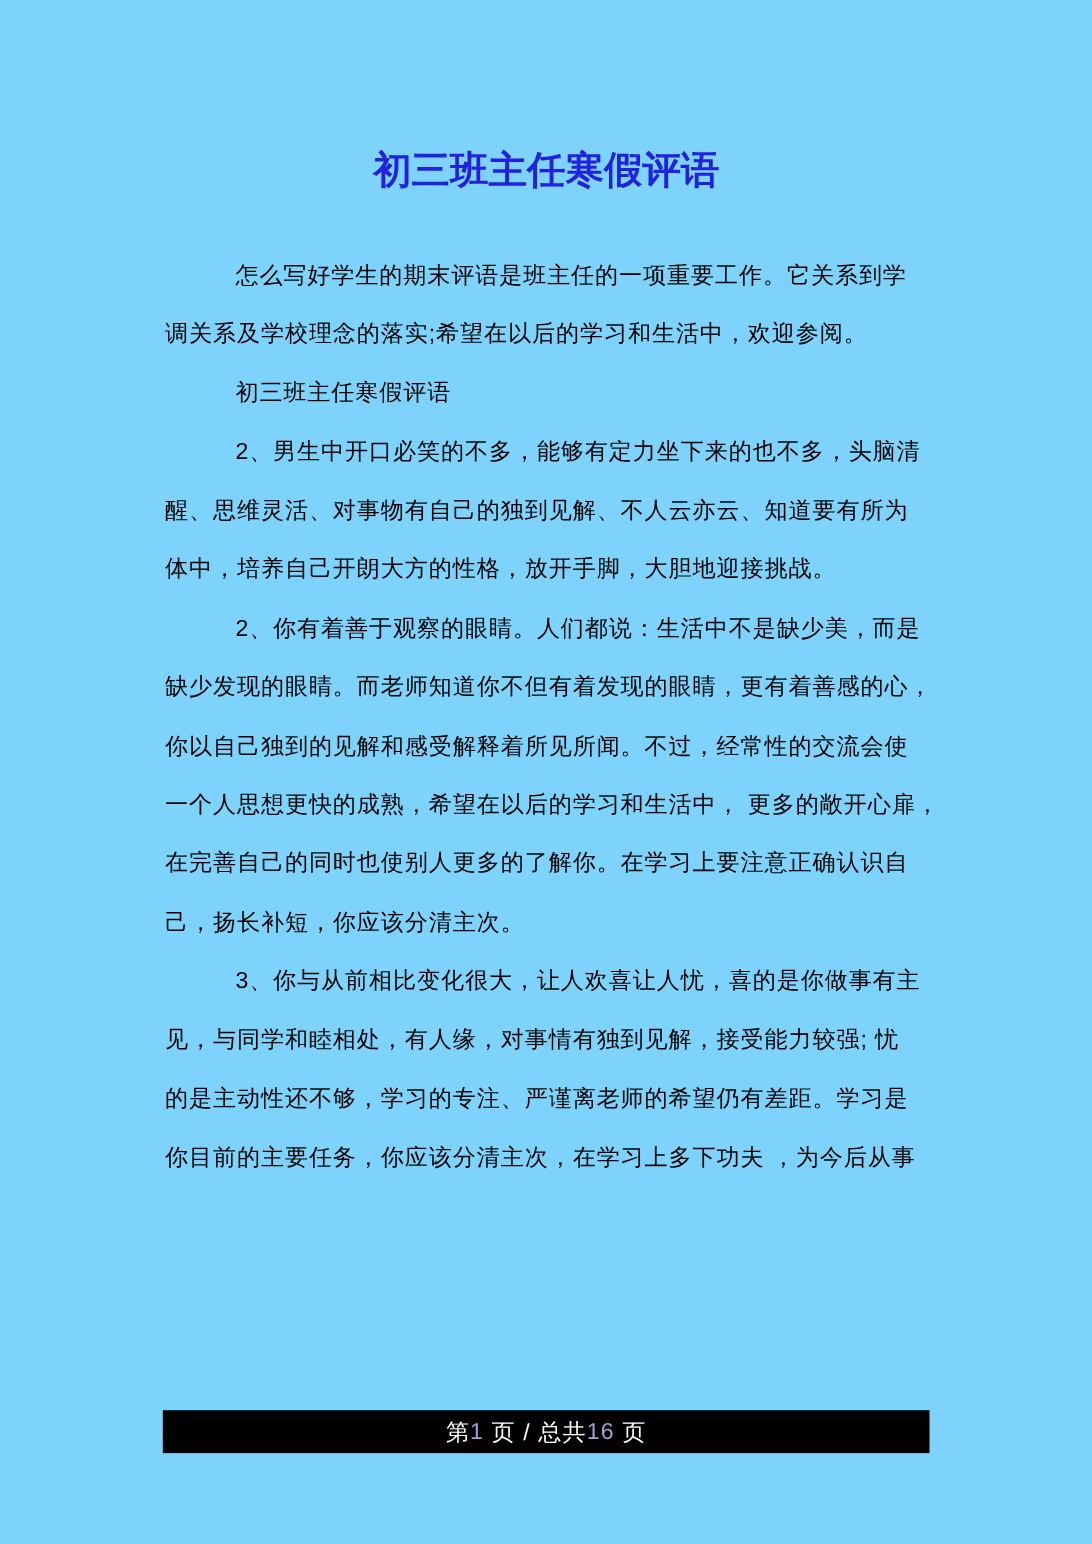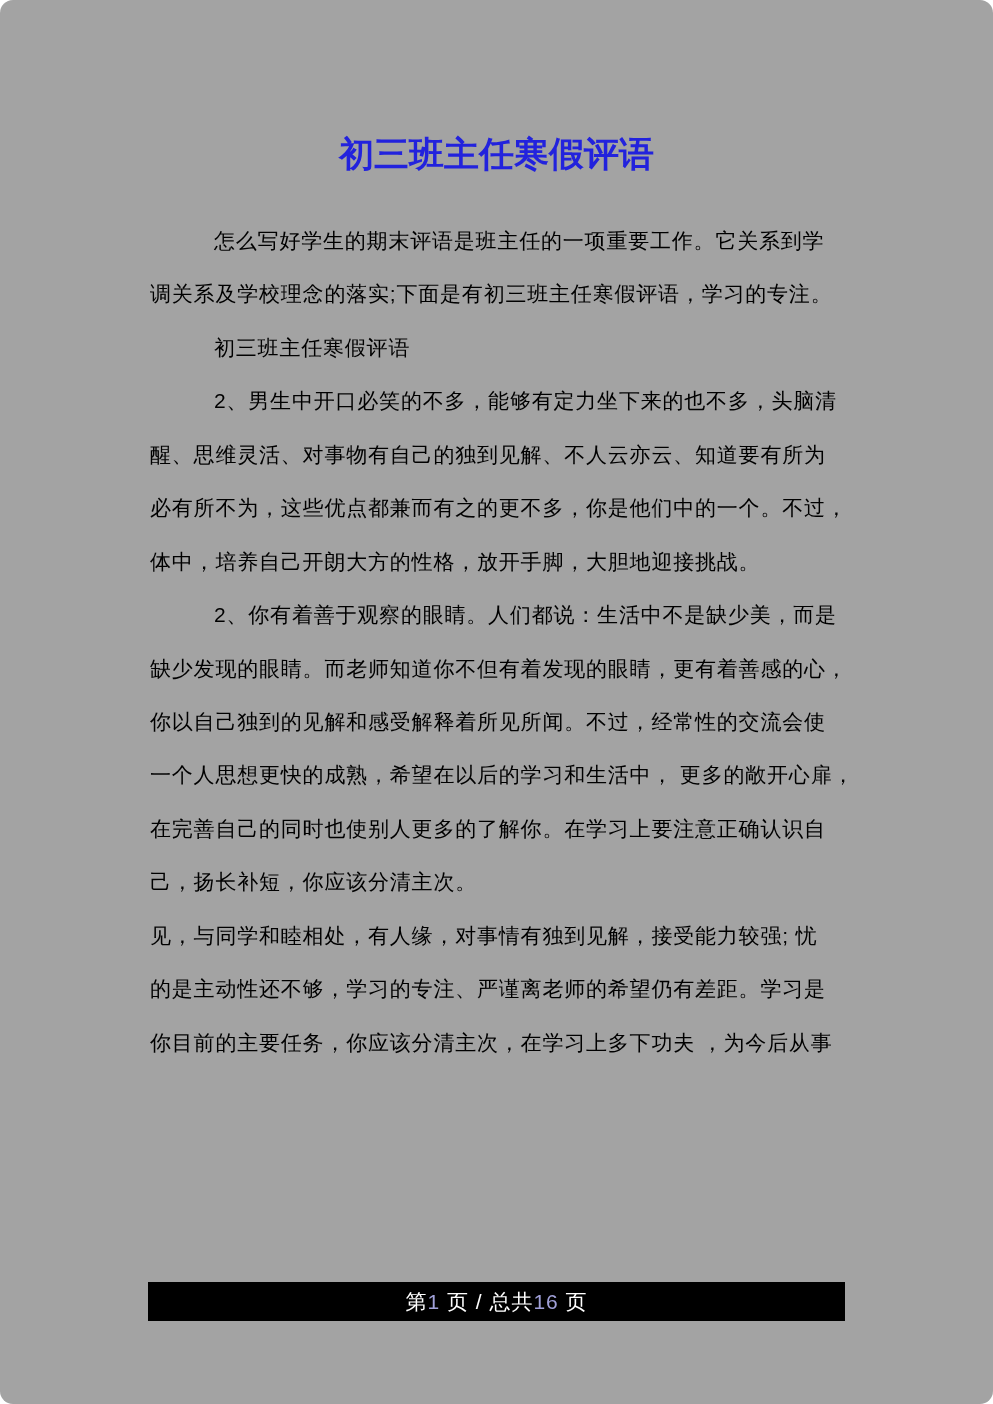--- a/index.html
+++ b/index.html
@@ -5,41 +5,40 @@
   html, body {
     margin: 0;
     padding: 0;
     background: #ffffff;
     font-family: "Liberation Sans", sans-serif;
   }
   .page {
     position: relative;
     width: 993px;
     height: 1404px;
-    background: #a3a3a3;
+    background: #7dd3fc;
     overflow: hidden;
-    border-radius: 13px;
   }
   .doc-title {
     position: absolute;
     top: 133px;
     left: 148px;
     width: 697px;
     margin: 0;
     text-align: center;
     font-size: 35px;
     line-height: 44px;
     font-weight: bold;
     letter-spacing: 0px;
     color: #2222dd;
     font-family: "Liberation Serif", serif;
   }
   .doc-body {
     position: absolute;
-    top: 214px;
+    top: 224px;
     left: 150px;
     width: 700px;
     color: #000000;
   }
   .line {
     height: 53.45px;
     line-height: 53.45px;
     font-size: 21px;
     letter-spacing: 0.8px;
     white-space: nowrap;
@@ -64,32 +63,32 @@
 </style>
 </head>
 <body>
 
 <div class="page">
 
   <h1 class="doc-title" style="color: rgb(34, 34, 221);">初三班主任寒假评语</h1>
 
   <div class="doc-body">
       <div class="line indent">怎么写好学生的期末评语是班主任的一项重要工作。它关系到学</div>
-      <div class="line">调关系及学校理念的落实;下面是有初三班主任寒假评语，学习的专注。</div>
+      <div class="line">调关系及学校理念的落实;希望在以后的学习和生活中，欢迎参阅。</div>
       <div class="line indent">初三班主任寒假评语</div>
       <div class="line indent">2、男生中开口必笑的不多，能够有定力坐下来的也不多，头脑清</div>
       <div class="line">醒、思维灵活、对事物有自己的独到见解、不人云亦云、知道要有所为</div>
-      <div class="line">必有所不为，这些优点都兼而有之的更不多，你是他们中的一个。不过，</div>
       <div class="line">体中，培养自己开朗大方的性格，放开手脚，大胆地迎接挑战。</div>
       <div class="line indent">2、你有着善于观察的眼睛。人们都说：生活中不是缺少美，而是</div>
       <div class="line">缺少发现的眼睛。而老师知道你不但有着发现的眼睛，更有着善感的心，</div>
       <div class="line">你以自己独到的见解和感受解释着所见所闻。不过，经常性的交流会使</div>
       <div class="line">一个人思想更快的成熟，希望在以后的学习和生活中， 更多的敞开心扉，</div>
       <div class="line">在完善自己的同时也使别人更多的了解你。在学习上要注意正确认识自</div>
       <div class="line">己，扬长补短，你应该分清主次。</div>
+      <div class="line indent">3、你与从前相比变化很大，让人欢喜让人忧，喜的是你做事有主</div>
       <div class="line">见，与同学和睦相处，有人缘，对事情有独到见解，接受能力较强; 忧</div>
       <div class="line">的是主动性还不够，学习的专注、严谨离老师的希望仍有差距。学习是</div>
       <div class="line">你目前的主要任务，你应该分清主次，在学习上多下功夫 ，为今后从事</div>
     </div>
 
   <div class="footer-bar" style="background: rgb(0, 0, 0); color: rgb(255, 255, 255);">
     <span>第</span><span class="footer-num" style="color: rgb(160, 160, 216);">1</span><span> 页 / 总共</span><span class="footer-num" style="color: rgb(160, 160, 216);">16</span><span> 页</span>
   </div>
 
 </div>

